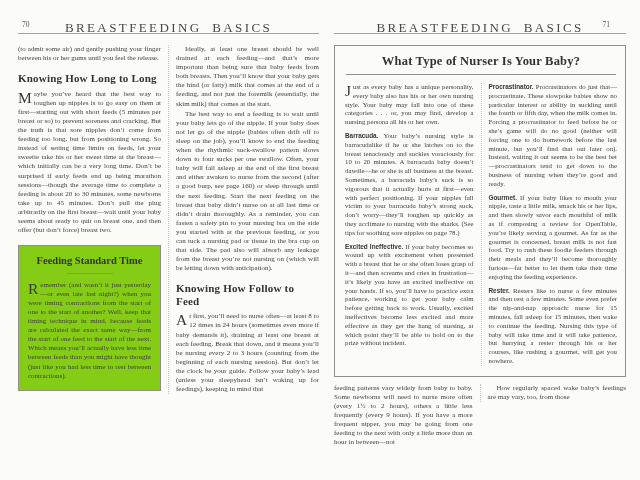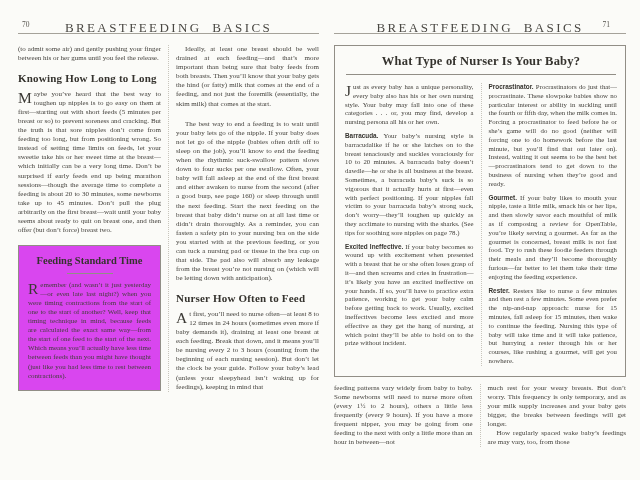--- a/index.html
+++ b/index.html
@@ -18,33 +18,33 @@
   .pageno-left{left:4px;}
   .pageno-right{right:16px;}
   .runhead{text-align:center;font-size:13px;letter-spacing:2.4px;word-spacing:5px;color:#4a4843;}
 
   .cols{display:flex;align-items:flex-start;}
   .col{flex:1;font-size:7px;line-height:9.1px;text-align:justify;}
   .col + .col{border-left:1px dotted #c8c5bc;margin-left:7px;padding-left:7px;}
 
   p{margin:0;}
   p.indent{text-indent:9px;}
-  p.gap{margin-top:11px;}
+  p.gap{margin-top:1px;}
 
   h2{
     font-size:11px;line-height:12.5px;font-weight:bold;color:#35332e;
     margin:9px 0 5px 0;text-align:left;letter-spacing:0.2px;
   }
   .dropcap{
     float:left;font-size:15.5px;line-height:13px;padding:1px 2px 0 0;color:#3a3833;
   }
 
   
   .sidebox{
-    border:1px solid #918e86;margin-top:10px;padding:9px 9px 9px 9px;background:#d946ef;
+    border:1px solid #918e86;margin-top:10px;padding:9px 9px 9px 9px;background:#84cc16;
   }
   .sidebox-title{
     text-align:center;font-weight:bold;font-size:10.5px;line-height:12.5px;color:#35332e;
   }
   .sidebox-rule{width:46px;height:1px;background:#918e86;margin:5px auto 7px auto;}
   .sidebox p{font-size:7px;line-height:9.1px;text-align:justify;}
 
   
   .nurserbox{
     border:1px solid #918e86;padding:8px 8px 10px 10px;margin-bottom:7px;background:#fbfbf8;
@@ -82,21 +82,21 @@
         <div class="sidebox-rule"></div>
         <p>
           <span class="dropcap">R</span><span>emember (and wasn’t it just yesterday—or even late last night?) when you were timing contractions from the start of one to the start of another? Well, keep that timing technique in mind, because feeds are calculated the exact same way—from the start of one feed to the start of the next. Which means you’ll actually have less time between feeds than you might have thought (just like you had less time to rest between contractions).</span>
         </p>
       </div>
     </div>
 
     <div class="col">
       <p class="indent">Ideally, at least one breast should be well drained at each feeding—and that’s more important than being sure that baby feeds from both breasts. Then you’ll know that your baby gets the hind (or fatty) milk that comes at the end of a feeding, and not just the foremilk (essentially, the skim milk) that comes at the start.</p>
       <p class="indent gap">The best way to end a feeding is to wait until your baby lets go of the nipple. If your baby does not let go of the nipple (babies often drift off to sleep on the job), you’ll know to end the feeding when the rhythmic suck-swallow pattern slows down to four sucks per one swallow. Often, your baby will fall asleep at the end of the first breast and either awaken to nurse from the second (after a good burp, see page 160) or sleep through until the next feeding. Start the next feeding on the breast that baby didn’t nurse on at all last time or didn’t drain thoroughly. As a reminder, you can fasten a safety pin to your nursing bra on the side you started with at the previous feeding, or you can tuck a nursing pad or tissue in the bra cup on that side. The pad also will absorb any leakage from the breast you’re not nursing on (which will be letting down with anticipation).</p>
-      <h2>Nurser How Often to Feed</h2>
+      <h2>Knowing How Follow to Feed</h2>
       <p>
         <span class="dropcap">A</span><span>t first, you’ll need to nurse often—at least 8 to 12 times in 24 hours (sometimes even more if baby demands it), draining at least one breast at each feeding. Break that down, and it means you’ll be nursing every 2 to 3 hours (counting from the beginning of each nursing session). But don’t let the clock be your guide. Follow your baby’s lead (unless your sleepyhead isn’t waking up for feedings), keeping in mind that</span>
       </p>
     </div>
   </div>
 </div>
 
 <div class="page page-right">
   <div class="pagehead">
     <span class="pageno pageno-right">71</span>
@@ -130,17 +130,16 @@
         </p>
       </div>
     </div>
   </div>
 
   <div class="cols">
     <div class="col">
       <p>feeding patterns vary widely from baby to baby. Some newborns will need to nurse more often (every 1½ to 2 hours), others a little less frequently (every 9 hours). If you have a more frequent nipper, you may be going from one feeding to the next with only a little more than an hour in between—not</p>
     </div>
     <div class="col">
-      <p>much rest for your weary breasts. But don’t worry. This frequency is only temporary, and as your milk supply increases and your baby gets bigger, the breaks between feedings will get longer.</p>
       <p class="indent">How regularly spaced wake baby’s feedings are may vary, too, from those</p>
     </div>
   </div>
 </div>
 
 </body></html>

